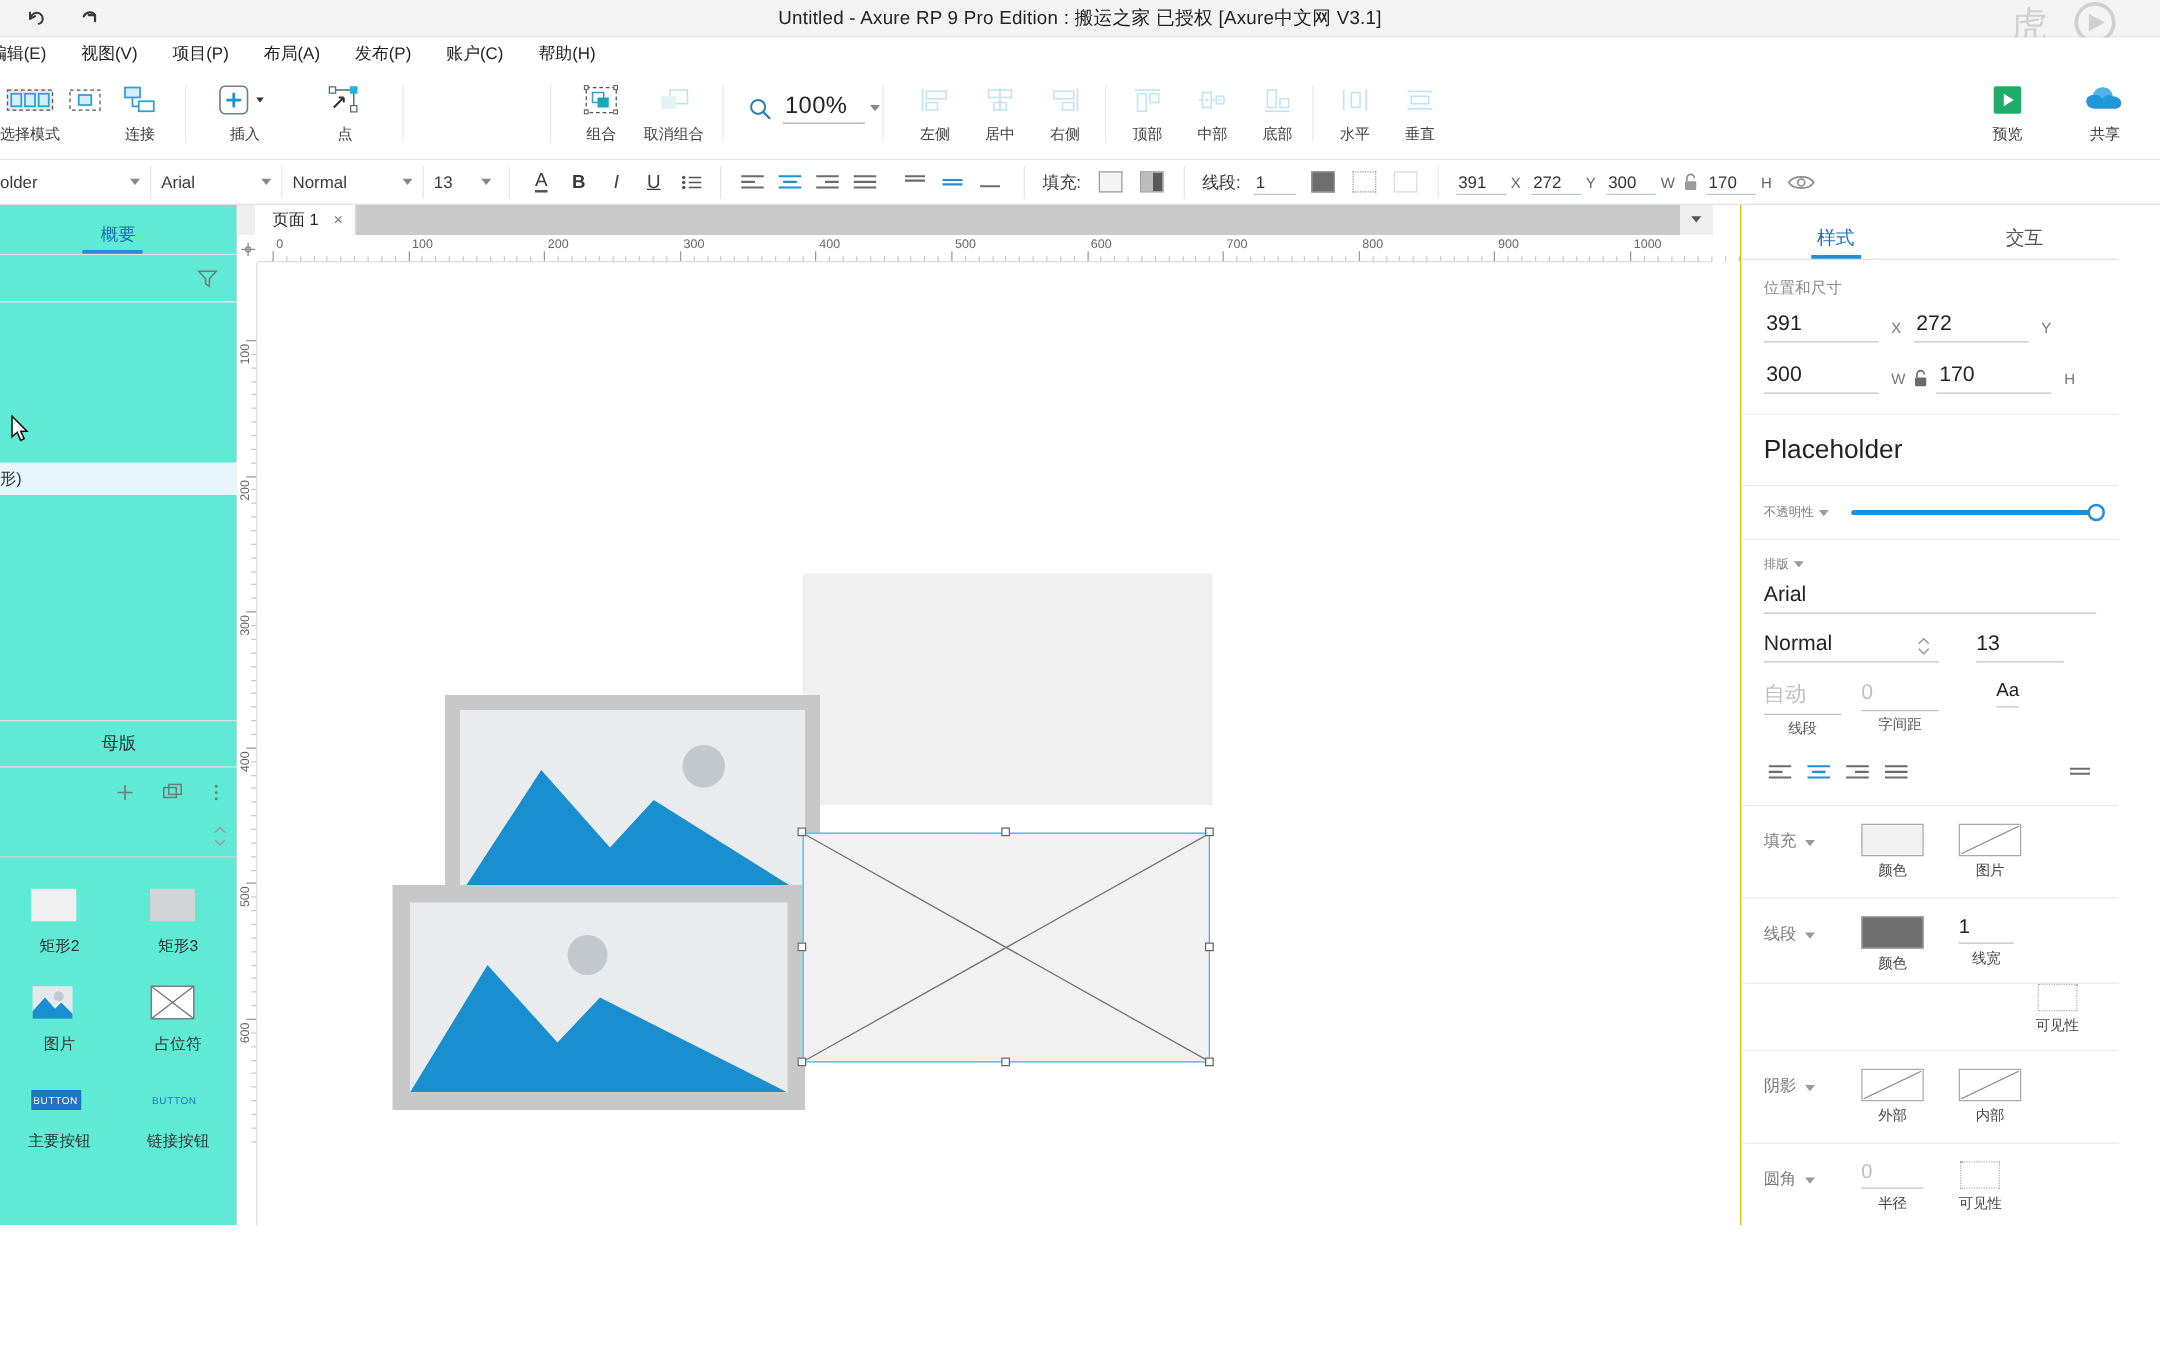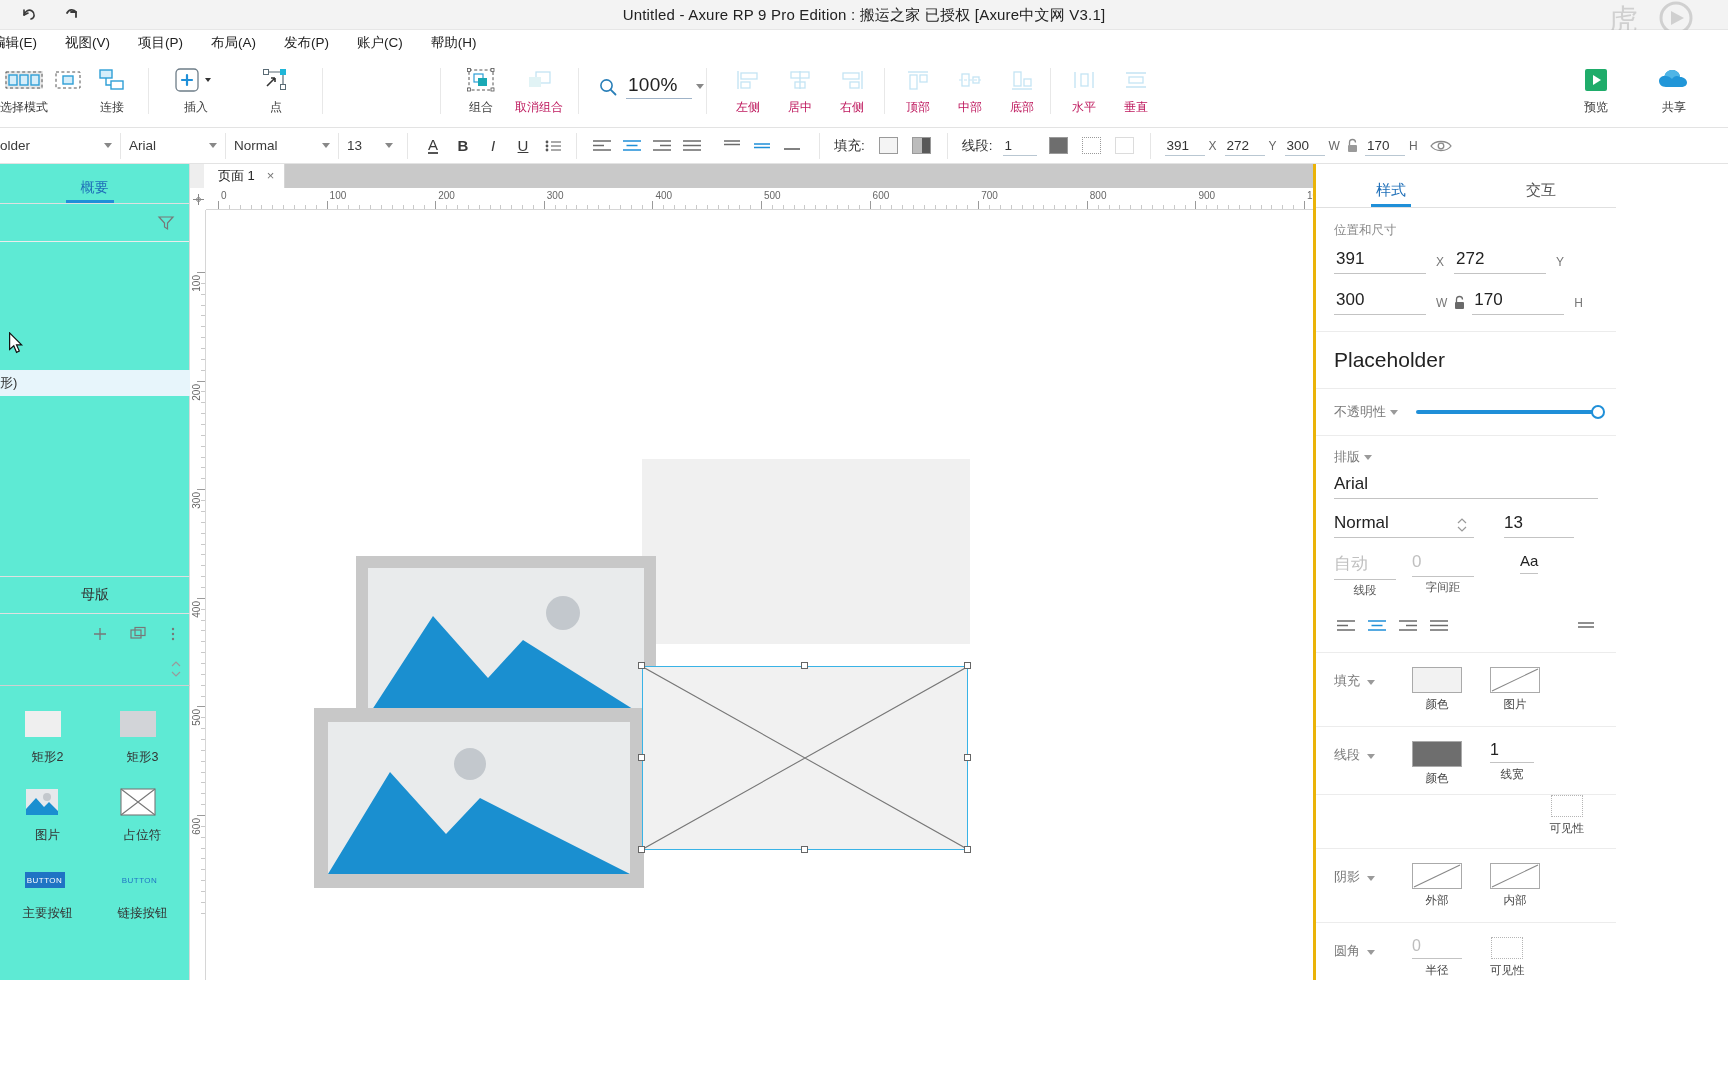--- a/index.html
+++ b/index.html
@@ -42,30 +42,30 @@
     position:absolute; left:0; top:56px; width:1728px; height:72px;
     background:#ffffff; border-bottom:1px solid #e3e3e3;
   }
   .tb-group { position:absolute; top:0; height:72px; display:flex; align-items:flex-start; }
   .tb-item {
     display:flex; flex-direction:column; align-items:center; justify-content:flex-start;
     padding-top:9px; cursor:pointer; user-select:none; min-width:52px;
   }
   .tb-ic { height:30px; display:flex; align-items:center; justify-content:center; }
   .tb-lb { font-size:12px; color:#3b3b3b; margin-top:4px; white-space:nowrap; }
-  .tb-item.dim .tb-lb { color:#be185d;text-align:center; }
+  .tb-item.dim .tb-lb { color:#404040;text-align:center; }
   .tb-sep { width:1px; height:46px; background:#e8e8e8; margin-top:12px; }
 
   .zoom-box { display:flex; align-items:center; gap:8px; padding-top:18px; }
   .zoom-val {
     font-size:19px; color:#222; border-bottom:1px solid #9fb3c8; padding:0 14px 2px 2px;
     min-width:58px; text-align:left; letter-spacing:.3px;
   }
 
-  .tb-right { position:absolute; right:28px; top:0; height:72px; display:flex; gap:26px; }
+  .tb-right { position:absolute; right:18px; top:0; height:72px; display:flex; gap:26px; }
 
   
   .stylebar {
     position:absolute; left:0; top:128px; width:1728px; height:36px;
     background:#fff; border-bottom:1px solid #e3e3e3;
     display:flex; align-items:center; font-size:13.5px; color:#333;
   }
   .sb-sep { width:1px; height:26px; background:#e6e6e6; }
   .sel {
     display:flex; align-items:center; justify-content:space-between;
@@ -124,37 +124,37 @@
 
   
   .sh { position:absolute; }
   .rect-gray { background:#f0f0f0; }
   .sel-box { position:absolute; border:1px solid #39b3e6; background:#f1f1f1; }
   .handle { position:absolute; width:7px; height:7px; background:#fff; border:1px solid #666; }
 
   .cursor-arrow { position:absolute; left:8px; top:332px; width:18px; height:24px;}
 
   
-  .rightpanel { position:absolute; left:1313px; top:164px; width:303px; height:816px; background:#fff; border-left:3px solid #eab308;}
+  .rightpanel { position:absolute; left:1392px; top:164px; width:303px; height:816px; background:#fff; border-left:1px solid #eab308;}
   .rp-tabs { height:44px; display:flex; border-bottom:1px solid #e0e0e0; }
   .rp-tab { flex:1; display:flex; align-items:flex-end; justify-content:center; position:relative; cursor:pointer;}
   .rp-tab span { font-size:15px; color:#555; padding-bottom:7px;}
   .rp-tab.active span { color:#1f6fb8; }
   .rp-tab.active::after { content:""; position:absolute; bottom:0; left:50%; transform:translateX(-50%); width:40px; height:3px; background:#1f8fd8;}
   .rp-section { padding:14px 18px; border-bottom:1px solid #ececec; }
   .rp-h { font-size:12.5px; color:#8a8a8a; margin-bottom:10px;}
   .rp-row { display:flex; align-items:center; gap:0; margin-bottom:16px;}
   .rp-input {
     width:92px; border:none; border-bottom:1px solid #c3c3c3; background:transparent;
     font-size:17px; color:#222; padding:0 2px 4px 2px; font-family:"Liberation Sans", sans-serif;
   }
   .rp-unit { font-size:12px; color:#777; margin:0 10px; }
   .rp-title { font-size:21px; color:#222; padding:16px 18px; border-bottom:1px solid #ececec;}
   .rp-opacity { display:flex; align-items:center; padding:14px 18px; border-bottom:1px solid #ececec;}
-  .rp-lab { font-size:13px; color:#7a7a7a; white-space:nowrap;}
+  .rp-lab { font-size:10px; color:#7a7a7a; white-space:nowrap;}
   .slider { flex:1; height:4px; background:#1f8fd8; margin:0 0 0 18px; border-radius:2px; position:relative;}
   .slider .knob { position:absolute; right:-7px; top:-5px; width:14px; height:14px; border-radius:50%; background:#fff; border:2px solid #1f8fd8;}
   .rp-typo { padding:12px 18px 14px 18px; border-bottom:1px solid #ececec;}
   .rp-line { display:flex; align-items:flex-end; margin-bottom:14px;}
   .ul-field { border-bottom:1px solid #c3c3c3; font-size:17px; color:#222; padding-bottom:4px;}
   .ul-field.ph { color:#c0c0c0; }
   .mini-lab { font-size:11.5px; color:#555; text-align:center; margin-top:3px;}
   .fillrow { display:flex; align-items:flex-start; padding:14px 18px; border-bottom:1px solid #ececec;}
   .fill-opt { display:flex; flex-direction:column; align-items:center; margin-right:28px;}
   .fill-sw { width:50px; height:26px; border:1px solid #aaa; background:#f2f2f2; }

